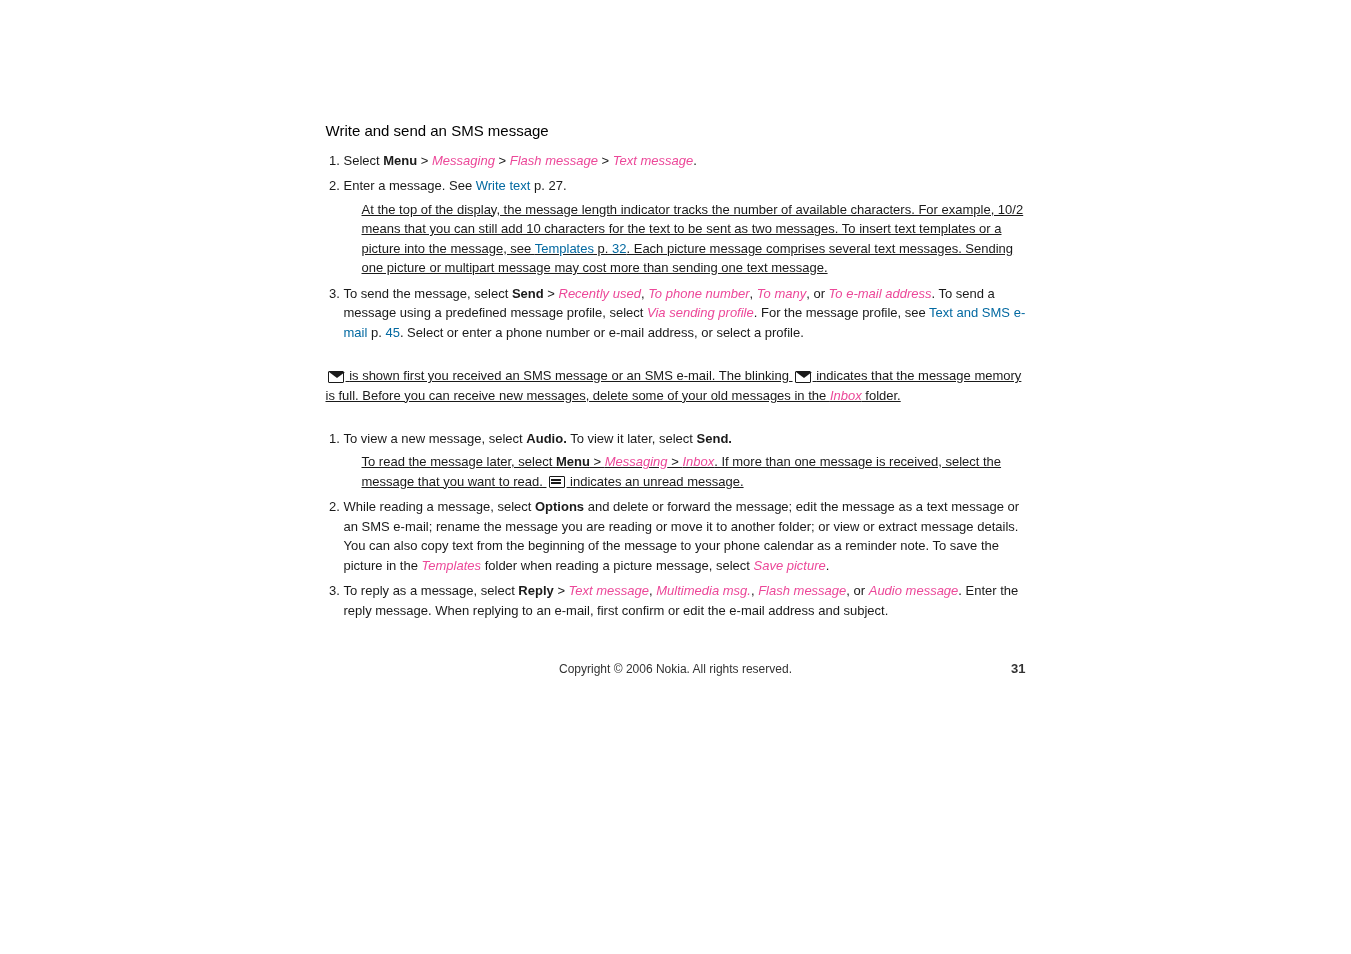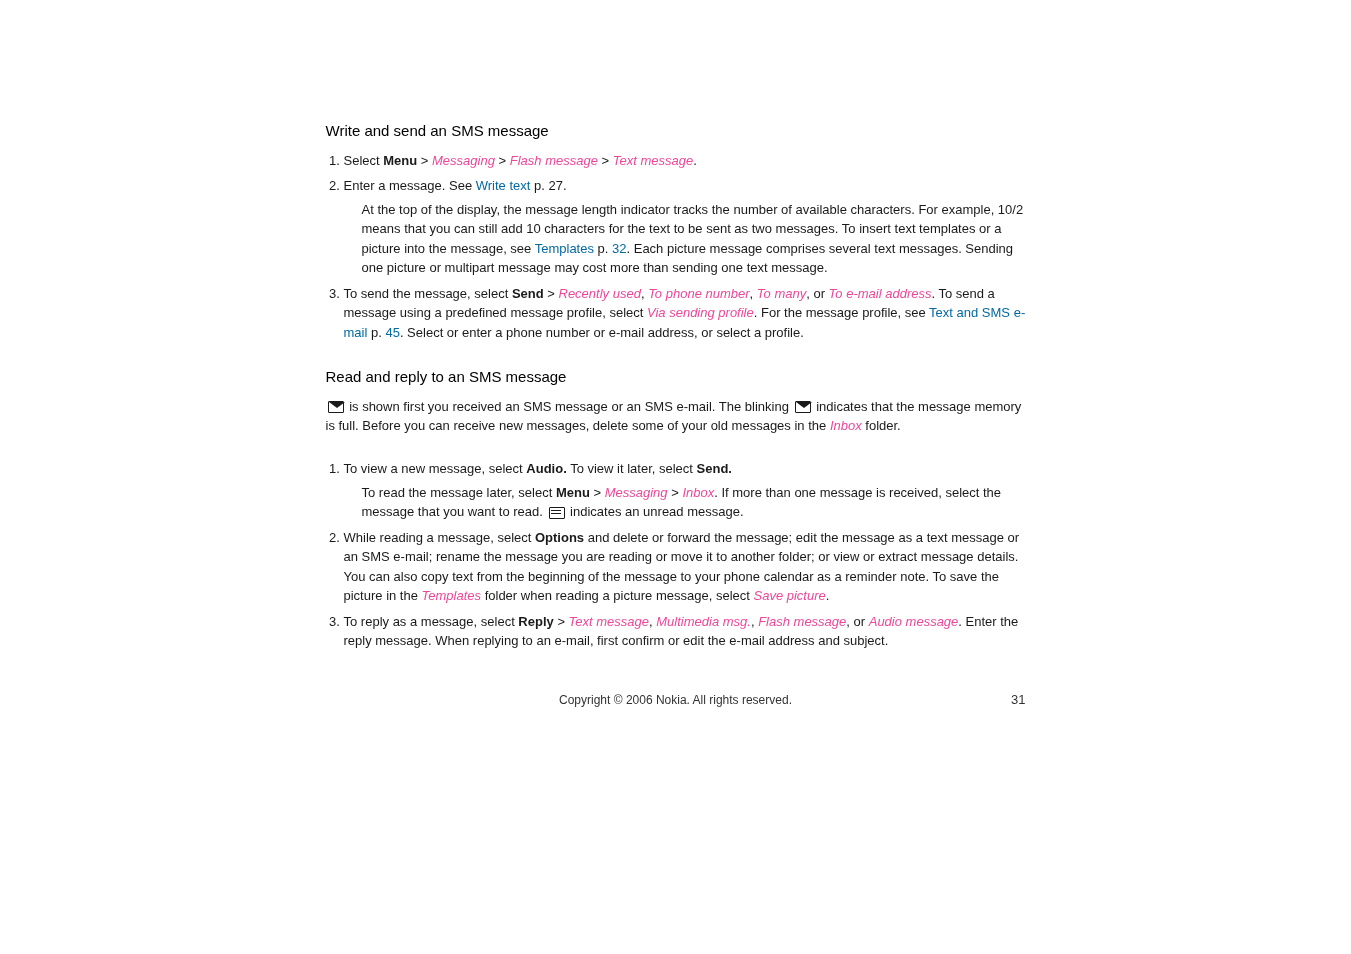--- a/index.html
+++ b/index.html
@@ -69,21 +69,21 @@
       display: flex;
       justify-content: center;
       align-items: center;
       position: relative;
     }
 
     .footer-page-num {
       position: absolute;
       right: 0;
       font-size: 13px;
-      font-weight: normal;
+      font-weight: bold;
     }
 
     .envelope-icon {
       display: inline-block;
       width: 16px;
       height: 12px;
       border: 1.5px solid #1a1a1a;
       border-radius: 1px;
       position: relative;
       vertical-align: middle;
@@ -142,20 +142,21 @@
       top: 2px;
       left: 1px;
       width: 10px;
       height: 1.5px;
       background: #1a1a1a;
       box-shadow: 0 3px 0 #1a1a1a;
     }
 
     p {
       margin-bottom: 4px;
+      text-decoration: underline;
     }
   </style>
 </head>
 <body>
 
 <div class="page">
 
   <div class="section">
     <div class="section-title">Write and send an SMS message</div>
 
@@ -172,21 +173,20 @@
         </div>
       </li>
 
       <li>
         <span>To send the message, select <strong>Send</strong> &gt; <span class="italic-green"><em>Recently used</em></span>, <span class="italic-green"><em>To phone number</em></span>, <span class="italic-green"><em>To many</em></span>, or <span class="italic-green"><em>To e-mail address</em></span>. To send a message using a predefined message profile, select <span class="italic-green"><em>Via sending profile</em></span>. For the message profile, see <span class="green-link">Text and SMS e-mail</span> p. <span class="green-link">45</span>. Select or enter a phone number or e-mail address, or select a profile.</span>
       </li>
     </ol>
   </div>
 
   <div class="section">
-    <div class="section-title">Read and reply to an SMS message</div>
 
     <p>
       <span class="envelope-icon"></span>
       <span> is shown first you received an SMS message or an SMS e-mail. The blinking </span>
       <span class="envelope-icon-blinking"></span>
       <span> indicates that the message memory is full. Before you can receive new messages, delete some of your old messages in the <em class="italic-green">Inbox</em> folder.</span>
     </p>
 
     <br>
 

